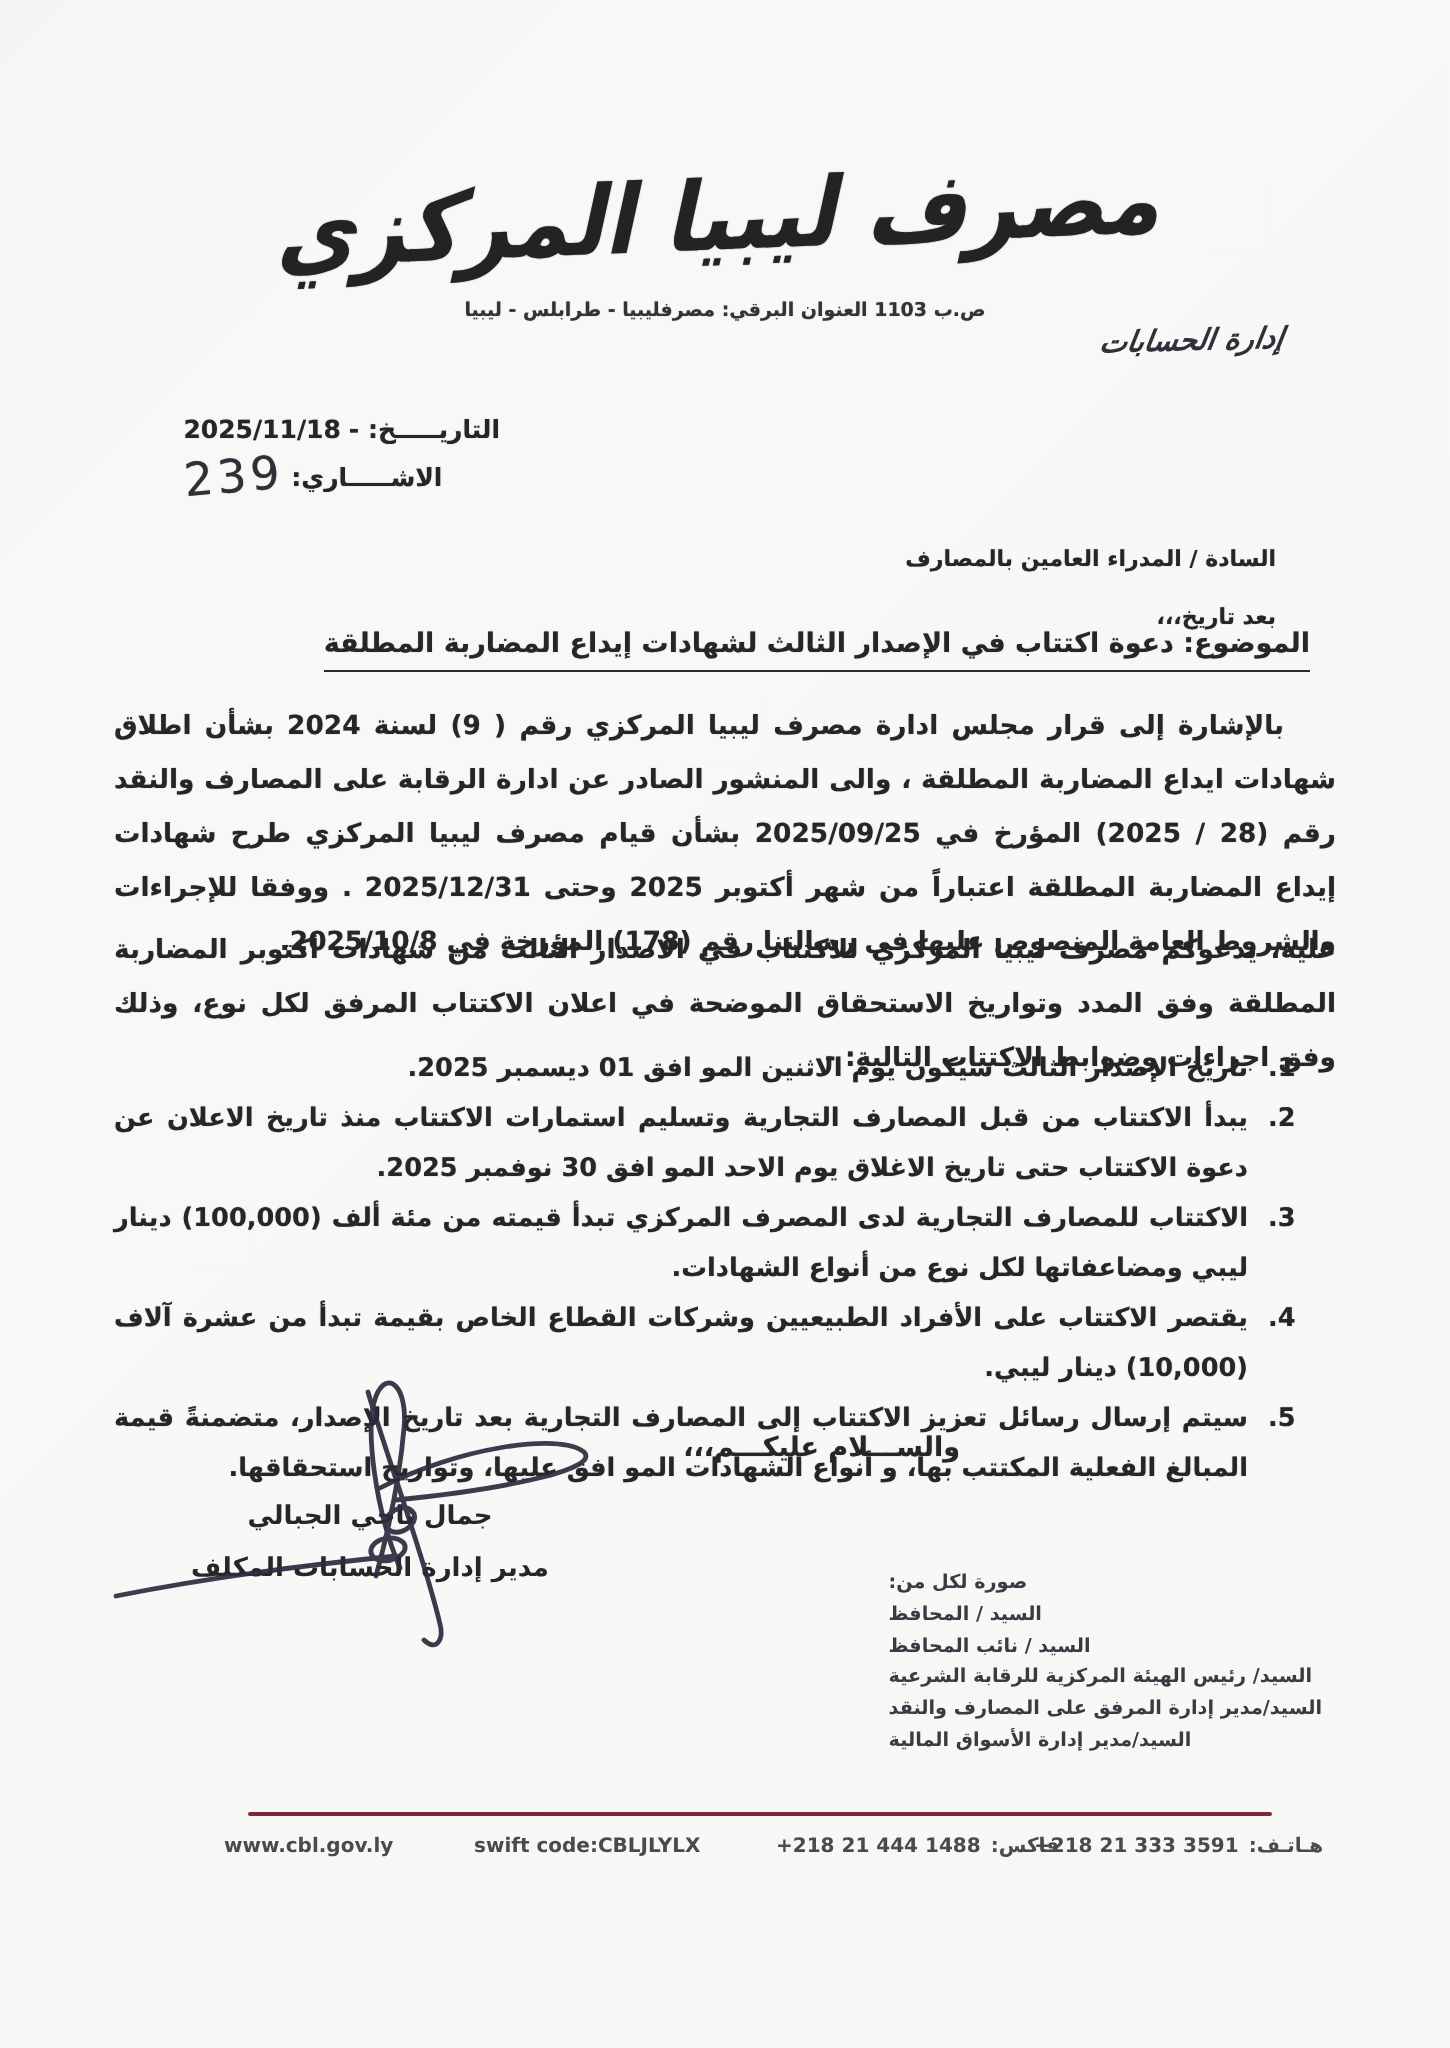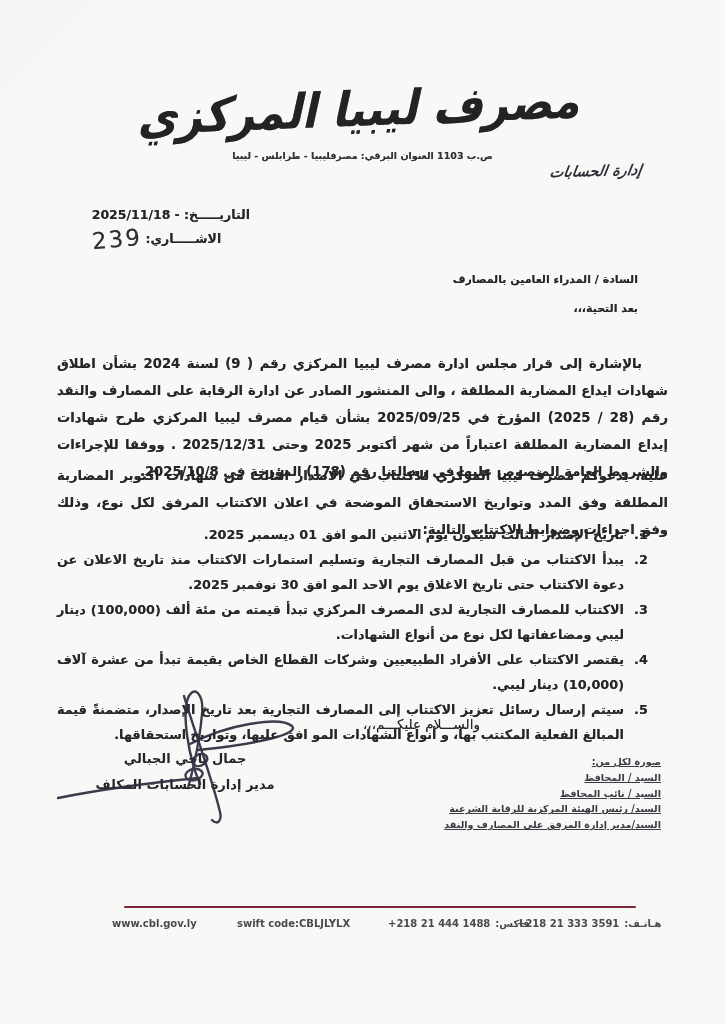--- a/index.html
+++ b/index.html
@@ -58,26 +58,26 @@
   .p1{top:350px;text-indent:26px;}
   .p2{top:462px;}
 
   
   .list{top:522px;right:57px;width:611px;font-size:12.8px;font-weight:700;}
   .li{display:flex;direction:rtl;align-items:flex-start;}
   .li .num{flex:0 0 34px;text-align:left;padding-left:10px;line-height:25px;white-space:nowrap;}
   .li .txt{flex:1;line-height:25px;text-align:justify;}
 
   
-  .closing{top:716px;right:245px;font-size:13.5px;font-weight:400;}
+  .closing{top:716px;right:245px;font-size:13.5px;font-weight:700;}
   .sig-block{top:746px;left:45px;width:280px;text-align:center;font-size:13px;font-weight:700;line-height:26px;color:#262626;}
   .sig-svg{top:686px;left:48px;width:290px;height:150px;pointer-events:none;}
 
   
-  .cc{top:754px;right:64px;text-align:right;font-size:9.6px;font-weight:700;color:#3a3a44;line-height:15.8px;text-decoration:underline;}
+  .cc{top:784px;right:64px;text-align:left;font-size:9.6px;font-weight:700;color:#3a3a44;line-height:15.8px;}
 
   
   .footer-line{top:906px;left:124px;width:512px;height:2px;background:#7d2836;border-radius:1px;}
   .footer-item{top:918px;font-size:10px;font-weight:700;color:#4a4a4a;white-space:nowrap;}
   .f-web{left:112px;}
   .f-swift{left:237px;}
   .f-fax{left:388px;display:flex;direction:rtl;gap:5px;align-items:center;}
   .f-phone{left:517px;display:flex;direction:rtl;gap:5px;align-items:center;}
 </style>
 </head>
@@ -98,23 +98,24 @@
       <span class="ltr">2025/11/18</span>
     </div>
     <div class="row">
       <span>الاشـــــاري:</span>
       <span class="ref-val">239</span>
     </div>
   </div>
 
   <div class="abs addressee ink">
     <div>السادة / المدراء العامين بالمصارف</div>
-    <div>بعد التحية،،،</div>
+    <div>بعد تاريخ،،،</div>
   </div>
 
+  <div class="abs subject ink">الموضوع: دعوة اكتتاب في الإصدار الثالث لشهادات إيداع المضاربة المطلقة</div>
 
   <div class="abs para p1 ink">بالإشارة إلى قرار مجلس ادارة مصرف ليبيا المركزي رقم ( 9) لسنة 2024 بشأن اطلاق شهادات ايداع المضاربة المطلقة ، والى المنشور الصادر عن ادارة الرقابة على المصارف والنقد رقم (28 / 2025) المؤرخ في 2025/09/25 بشأن قيام مصرف ليبيا المركزي طرح شهادات إيداع المضاربة المطلقة اعتباراً من شهر أكتوبر 2025 وحتى 2025/12/31 . ووفقا للإجراءات والشروط العامة المنصوص عليها في رسالتنا رقم (178) المؤرخة في 2025/10/8.</div>
   <div class="abs para p2 ink">عليه، يدعوكم مصرف ليبيا المركزي للاكتتاب في الاصدار الثالث من شهادات أكتوبر المضاربة المطلقة وفق المدد وتواريخ الاستحقاق الموضحة في اعلان الاكتتاب المرفق لكل نوع، وذلك وفق اجراءات وضوابط الاكتتاب التالية: -</div>
 
   <div class="abs list ink">
     <div class="li">
       <span class="num">1.</span>
       <span class="txt">تاريخ الإصدار الثالث سيكون يوم الاثنين المو افق 01 ديسمبر 2025.</span>
     </div>
     <div class="li">
@@ -151,20 +152,21 @@
       <path d="M10,112 C60,102 110,96 150,92"></path>
     </g>
   </svg>
 
   <div class="abs cc">
     <div>صورة لكل من:</div>
     <div>السيد / المحافظ</div>
     <div>السيد / نائب المحافظ</div>
     <div>السيد/ رئيس الهيئة المركزية للرقابة الشرعية</div>
     <div>السيد/مدير إدارة المرفق على المصارف والنقد</div>
+    <div>السيد/مدير إدارة الأسواق المالية</div>
   </div>
 
   <div class="abs footer-line"></div>
   <div class="abs footer-item f-web ltr">www.cbl.gov.ly</div>
   <div class="abs footer-item f-swift ltr">swift code:CBLJLYLX</div>
   <div class="abs footer-item f-fax">
     <span>فاكس:</span>
     <span class="ltr">+218 21 444 1488</span>
   </div>
   <div class="abs footer-item f-phone">

